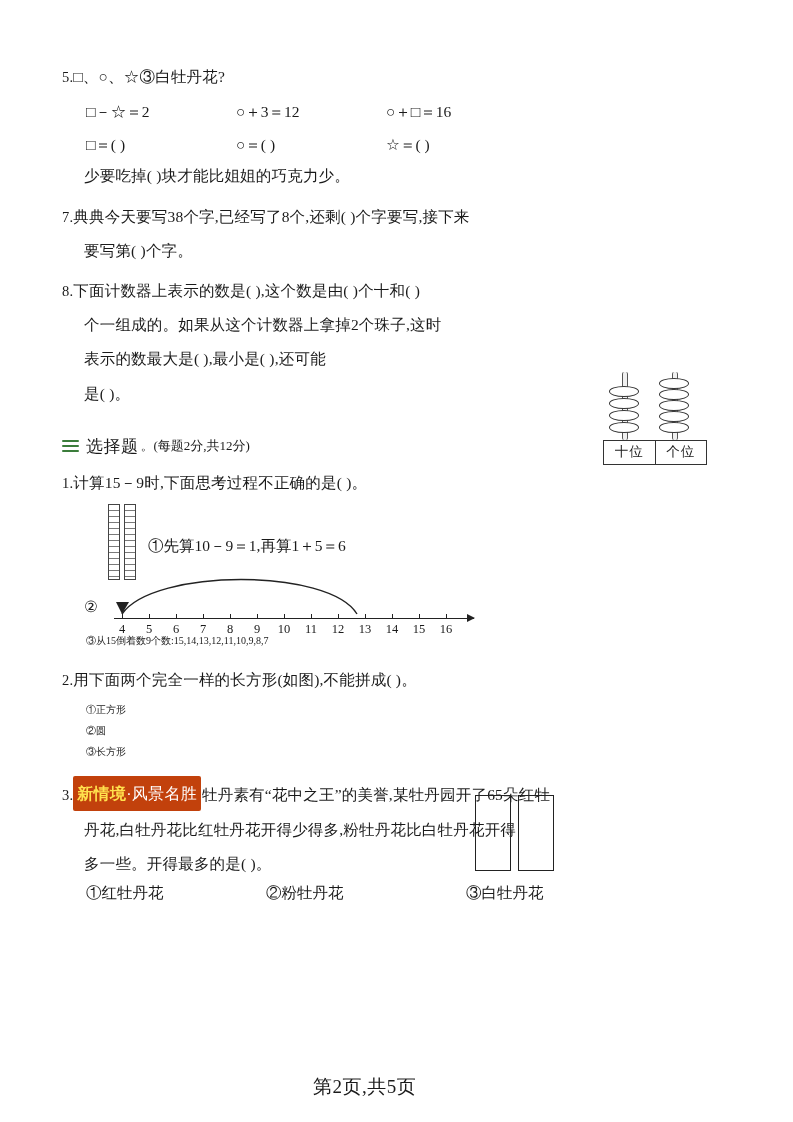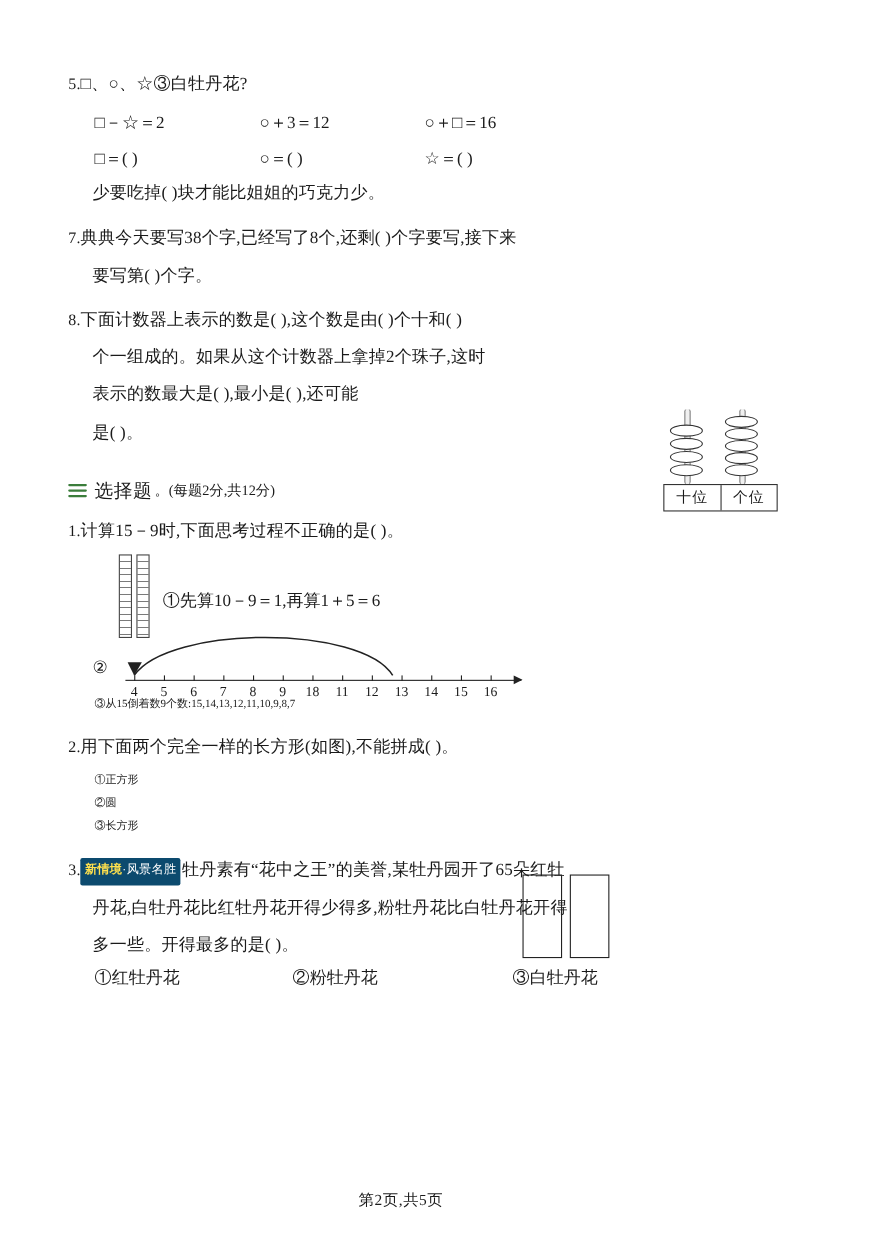--- a/index.html
+++ b/index.html
@@ -226,24 +226,24 @@
     border: 1.3px solid #222;
     display: inline-block;
     box-sizing: border-box;
   }
   .rects .r + .r { margin-left: 7px; }
 
   
   .tag {
     display: inline-block;
     vertical-align: 1px;
-    background: #0c4a6e;
+    background: #c2410c;
     color: #fff;
     font-family: "Liberation Sans", sans-serif;
-    font-size: 11px;
+    font-size: 16px;
     padding: 1.5px 4px 2px 4px;
     border-radius: 2px;
     letter-spacing: .3px;
     margin-right: 1px;
   }
   .tag .hl { color: #ffe14d; font-weight: bold; }
 
   .opts-row {
     display: flex;
     padding-left: 24px;
@@ -253,21 +253,21 @@
   .opts-row span { display:inline-block; }
   .oc1 { width: 180px; }
   .oc2 { width: 200px; }
 
   .footer {
     position: absolute;
     left: 0;
     bottom: 22px;
     width: 729px;
     text-align: center;
-    font-size: 14px;
+    font-size: 19px;
     letter-spacing: .5px;
     font-family: Liberation Serif, serif;
   }
   .list-line { padding-left: 24px; font-size: 10px; line-height: 2.1; }
 </style>
 </head>
 <body>
 
 <div class="page">
 
@@ -377,21 +377,21 @@
         <div class="tick" style="left:305px"></div>
         <div class="tick" style="left:332px"></div>
       </div>
       <div class="tlabels">
         <span class="tl" style="left:8px">4</span>
         <span class="tl" style="left:35px">5</span>
         <span class="tl" style="left:62px">6</span>
         <span class="tl" style="left:89px">7</span>
         <span class="tl" style="left:116px">8</span>
         <span class="tl" style="left:143px">9</span>
-        <span class="tl" style="left:170px">18</span>
+        <span class="tl" style="left:170px">10</span>
         <span class="tl" style="left:197px">11</span>
         <span class="tl" style="left:224px">12</span>
         <span class="tl" style="left:251px">13</span>
         <span class="tl" style="left:278px">14</span>
         <span class="tl" style="left:305px">15</span>
         <span class="tl" style="left:332px">16</span>
       </div>
     </div>
   </div>
 

